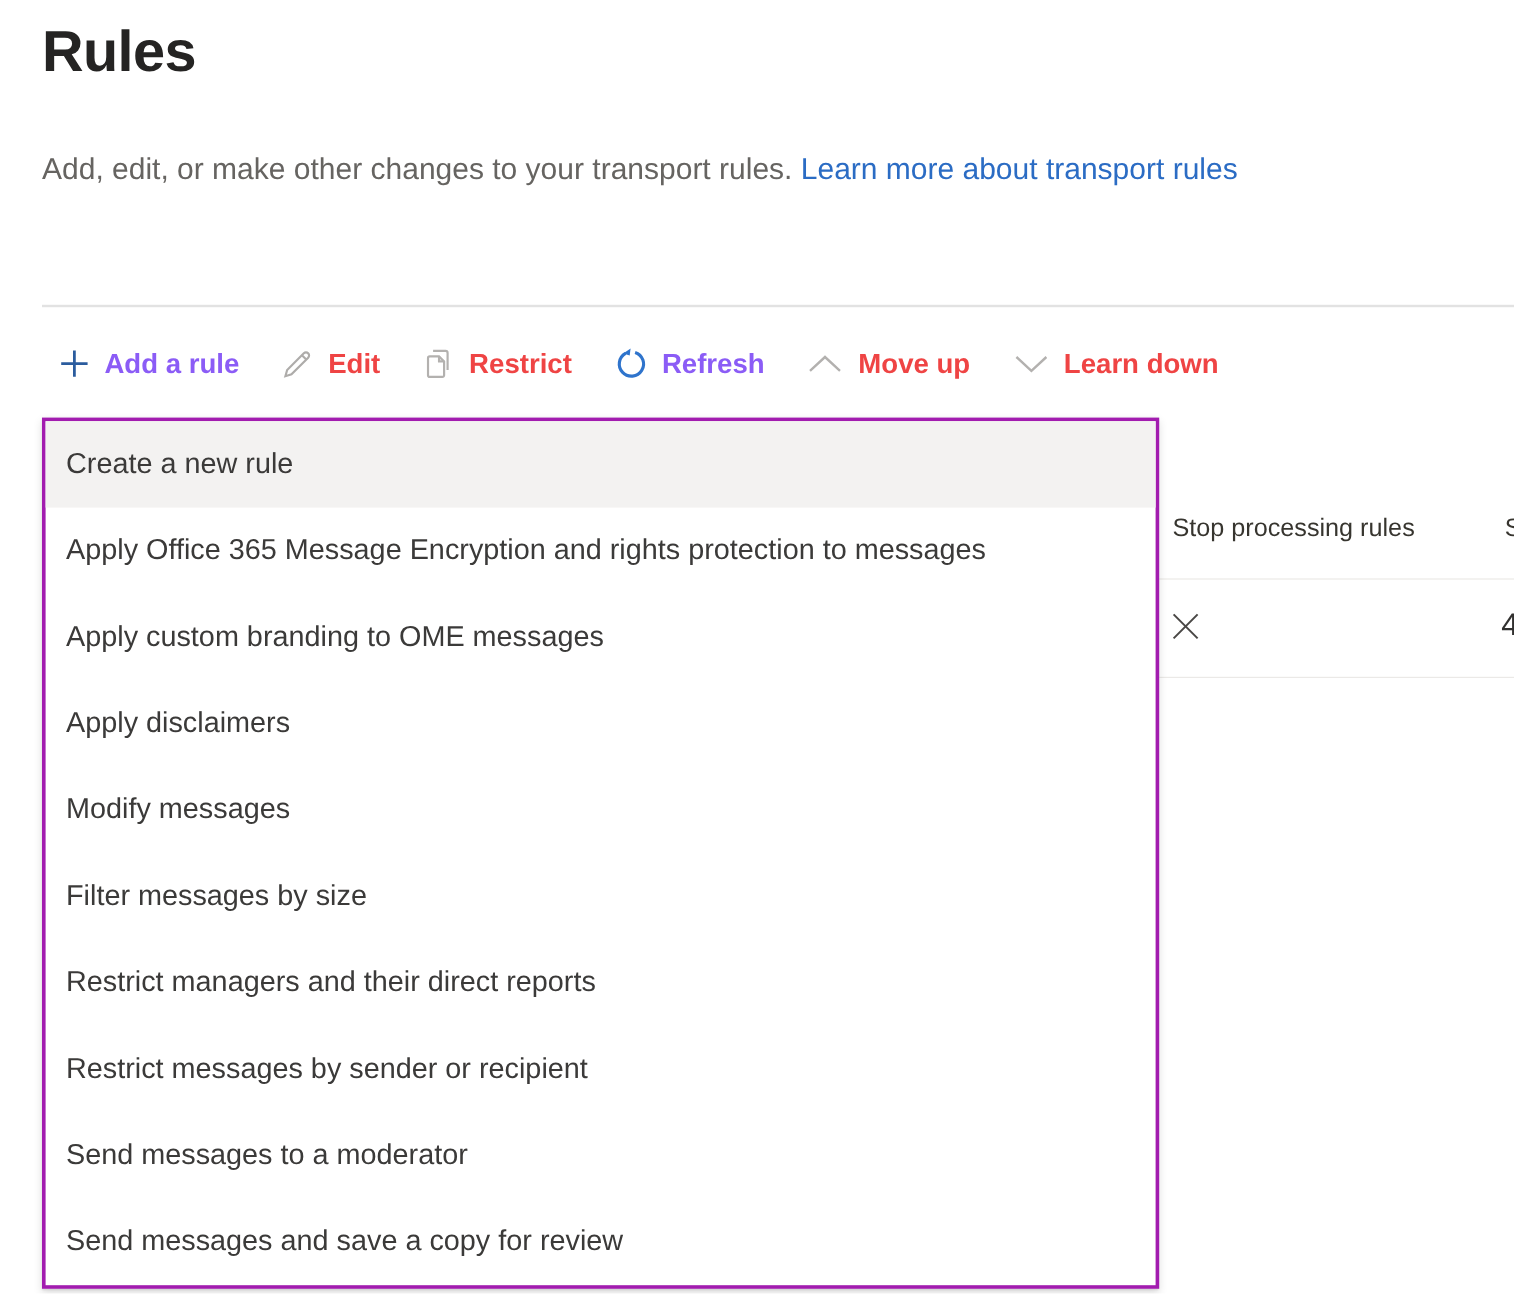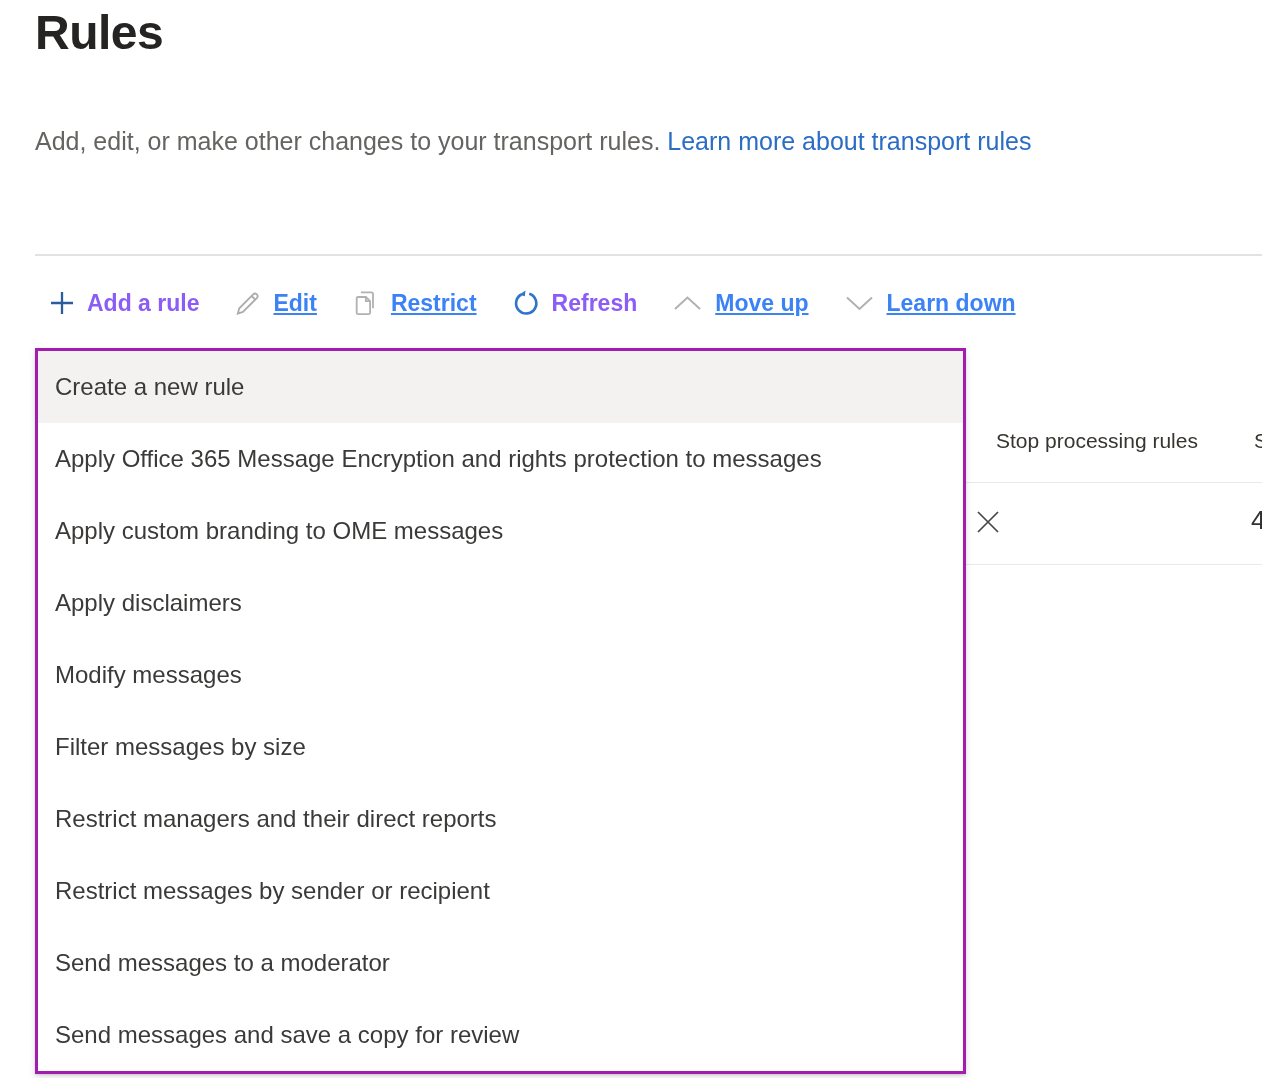--- a/index.html
+++ b/index.html
@@ -6,21 +6,21 @@
   html,body { width:1262px; height:1078px; }
   body {
     position:relative;
     overflow:hidden;
     background:#ffffff;
     font-family:"Liberation Sans", sans-serif;
     color:#252423;
   }
 
   .page-title {
-    position:absolute; left:35px; top:5px;
+    position:absolute; left:35px; top:16px;
     font-size:48px; font-weight:700; letter-spacing:-0.5px; color:#252423;
   }
 
   .subtitle {
     position:absolute; left:35px; top:127px;
     font-size:25px; color:#666461; white-space:nowrap;
   }
   .subtitle .link { color:#2b6cc4; cursor:pointer; text-decoration:none;margin-top:20px; }
 
   .top-divider {
@@ -30,27 +30,27 @@
 
   
   .toolbar {
     position:absolute; left:48px; top:280px; height:46px;
     display:flex; align-items:center; gap:34px; white-space:nowrap;
   }
   .tb-btn {
     display:flex; align-items:center; gap:11px;
     font-size:23px; font-weight:600; color:#8b5cf6; cursor:pointer;
   }
-  .tb-btn.disabled { color:#3b82f6; cursor:default;text-decoration:underline; }
+  .tb-btn.disabled { color:#ef4444; cursor:default; }
   .tb-btn svg { flex:0 0 auto; display:block; }
 
   
   .col-header-1 {
     position:absolute; left:977px; top:429px;
-    font-size:21px; color:#37352f; white-space:nowrap; cursor:pointer;margin-left:19px;
+    font-size:21px; color:#37352f; white-space:nowrap; cursor:pointer;
   }
   .col-header-2 {
     position:absolute; left:1254px; top:429px;
     font-size:21px; color:#37352f; white-space:nowrap;
   }
   .header-divider {
     position:absolute; left:35px; top:482px; width:1227px; height:1px;
     background:#ebe9e7;
   }
   .row-x { position:absolute; left:975px; top:509px; }

